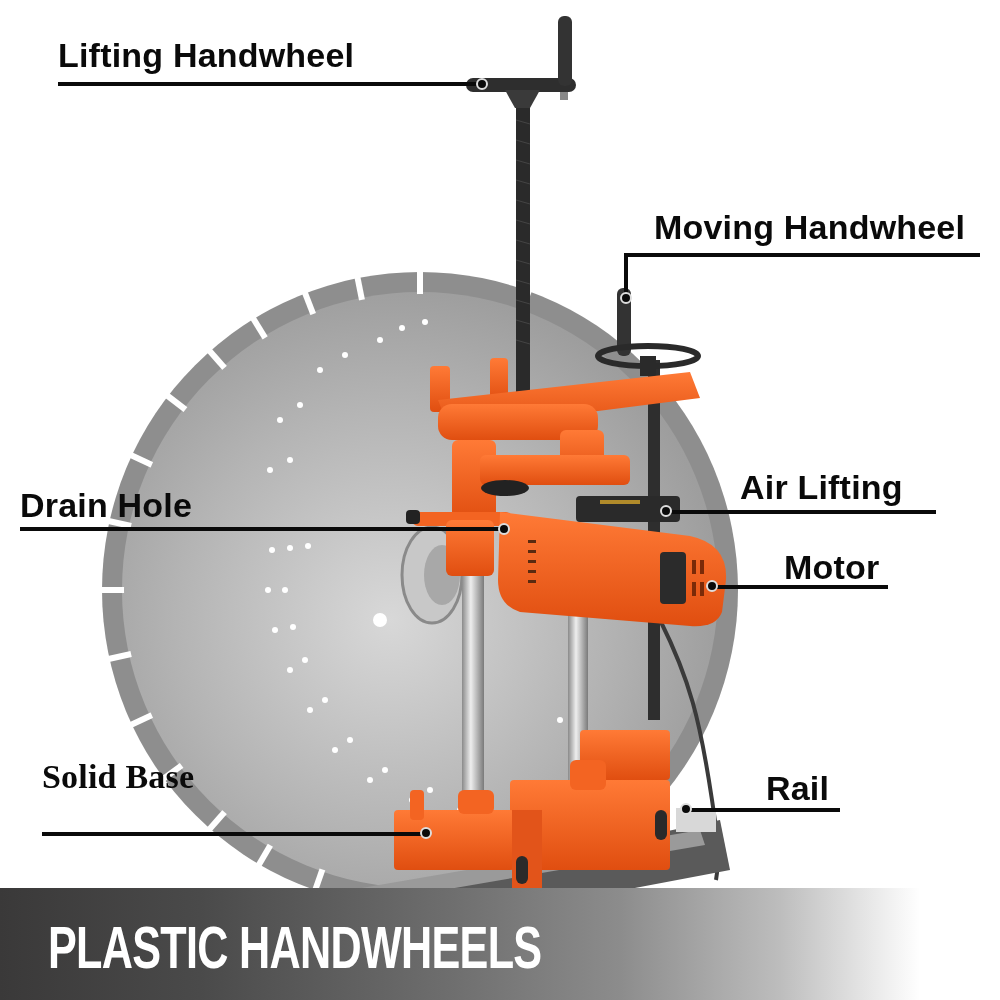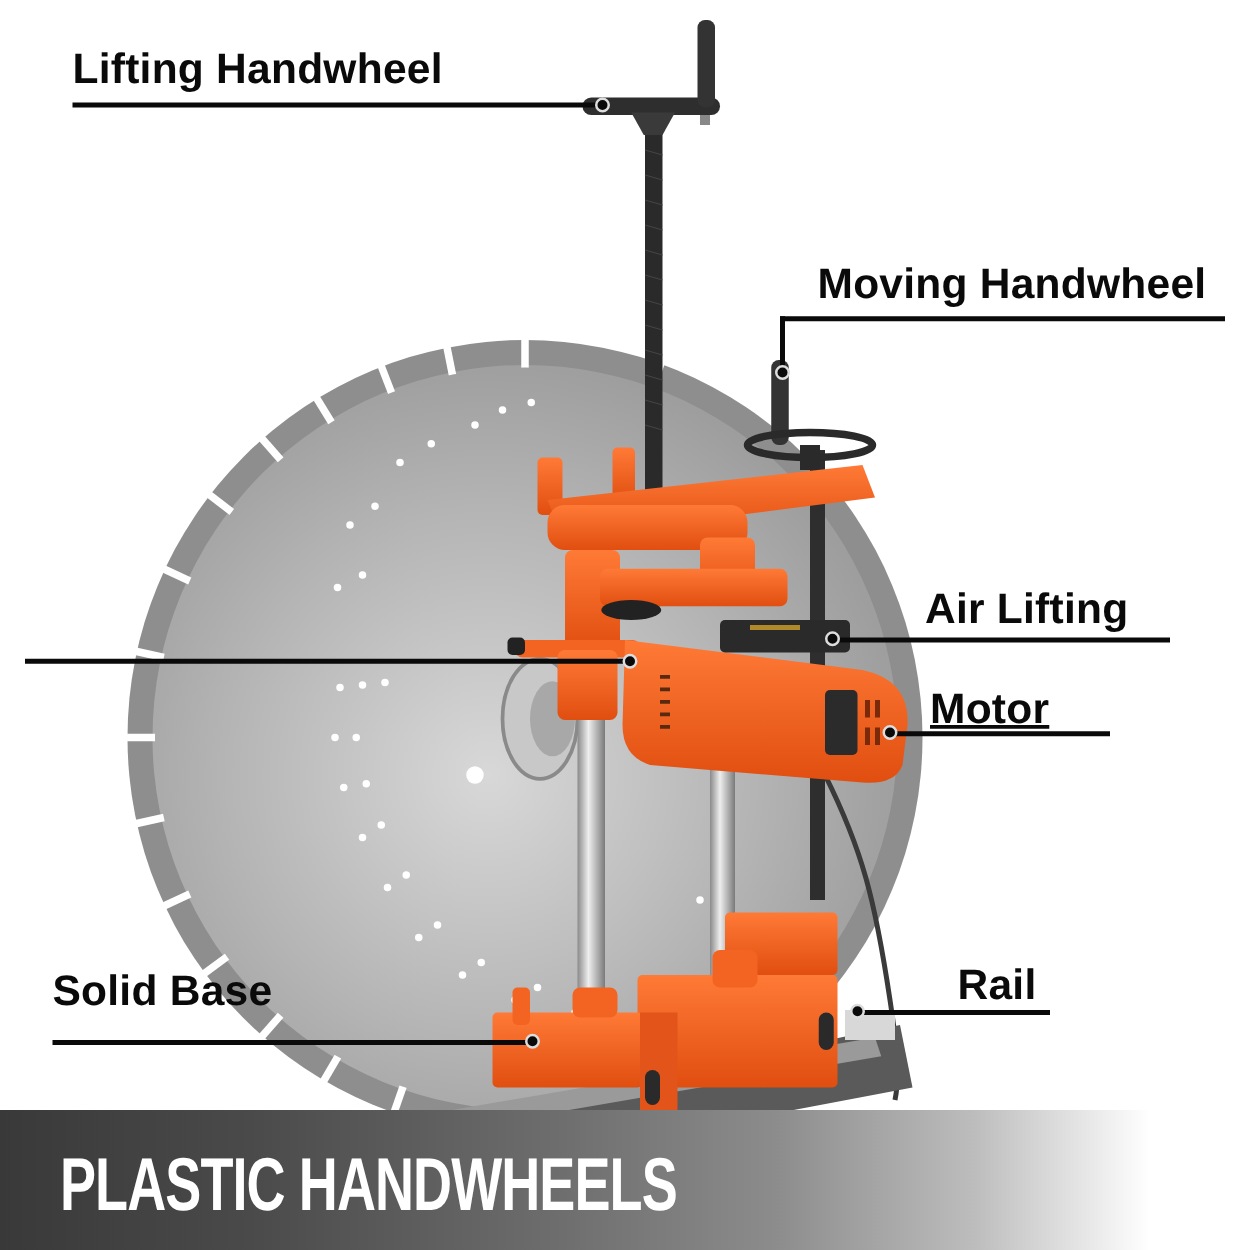--- a/index.html
+++ b/index.html
@@ -186,32 +186,33 @@
 
   <div class="label" style="left:58px;top:38px;">Lifting Handwheel</div>
   <div class="leader" style="left:58px;top:82px;width:422px;"></div>
   <div class="dot" style="left:476px;top:78px;"></div>
 
   <div class="label" style="left:622px;top:210px;margin-left:32px;">Moving Handwheel</div>
   <div class="leader" style="left:624px;top:253px;width:356px;"></div>
   <div class="vleader" style="left:624px;top:253px;height:44px;"></div>
   <div class="dot" style="left:620px;top:292px;"></div>
 
+  <div class="label" style="left:20px;top:488px;">Drain Hole</div>
   <div class="leader" style="left:20px;top:527px;width:484px;"></div>
   <div class="dot" style="left:498px;top:523px;"></div>
 
   <div class="label" style="left:740px;top:470px;">Air Lifting</div>
   <div class="leader" style="left:664px;top:510px;width:272px;"></div>
   <div class="dot" style="left:660px;top:505px;"></div>
 
-  <div class="label" style="left:744px;top:550px;text-decoration:underline;">Motor</div>
+  <div class="label" style="left:784px;top:550px;">Motor</div>
   <div class="leader" style="left:712px;top:585px;width:176px;"></div>
   <div class="dot" style="left:706px;top:580px;"></div>
 
-  <div class="label" style="left:42px;top:776px;">Solid Base</div>
+  <div class="label" style="left:42px;top:760px;font-family:Liberation Serif, serif;">Solid Base</div>
   <div class="leader" style="left:42px;top:832px;width:388px;"></div>
   <div class="dot" style="left:420px;top:827px;"></div>
 
   <div class="label" style="left:766px;top:771px;">Rail</div>
   <div class="leader" style="left:684px;top:808px;width:156px;"></div>
   <div class="dot" style="left:680px;top:803px;"></div>
 
   <div class="banner"></div>
   <div class="banner-title">PLASTIC HANDWHEELS</div>
 </div>

